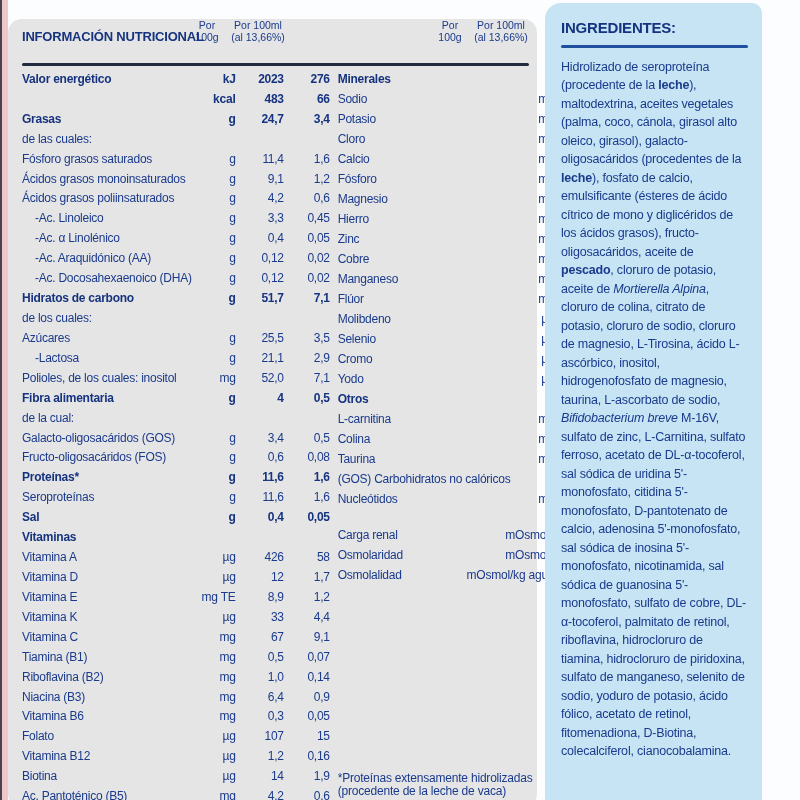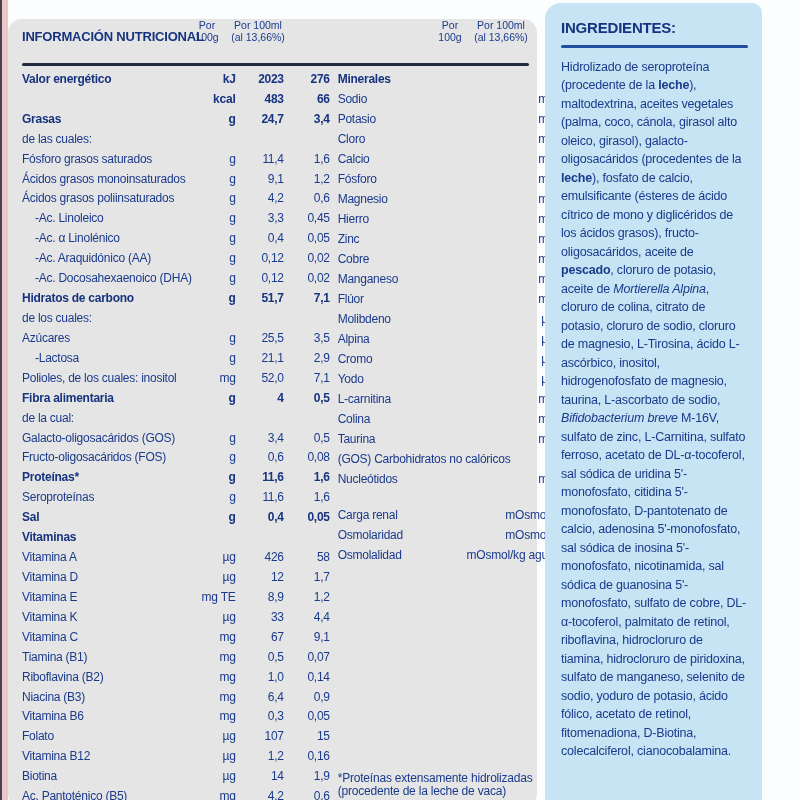--- a/index.html
+++ b/index.html
@@ -398,36 +398,42 @@
             <span class="v1">&lt;=0,04</span>
             <span class="v2">&lt;=0,006</span>
           </div>
           <div class="nrow">
             <span class="lbl">Molibdeno</span>
             <span class="unit">µg</span>
             <span class="v1">&lt;=43</span>
             <span class="v2">&lt;=5,9</span>
           </div>
           <div class="nrow">
-            <span class="lbl">Alpina</span>
+            <span class="lbl">Selenio</span>
             <span class="unit">µg</span>
             <span class="v1">22</span>
             <span class="v2">3</span>
           </div>
           <div class="nrow">
             <span class="lbl">Cromo</span>
             <span class="unit">µg</span>
             <span class="v1">&lt;=43</span>
             <span class="v2">&lt;=5,9</span>
           </div>
           <div class="nrow">
             <span class="lbl">Yodo</span>
             <span class="unit">µg</span>
             <span class="v1">92</span>
             <span class="v2">13</span>
+          </div>
+          <div class="nrow bold">
+            <span class="lbl">Otros</span>
+            <span class="unit"></span>
+            <span class="v1"></span>
+            <span class="v2"></span>
           </div>
           <div class="nrow">
             <span class="lbl">L-carnitina</span>
             <span class="unit">mg</span>
             <span class="v1">15</span>
             <span class="v2">2,1</span>
           </div>
           <div class="nrow">
             <span class="lbl">Colina</span>
             <span class="unit">mg</span>

